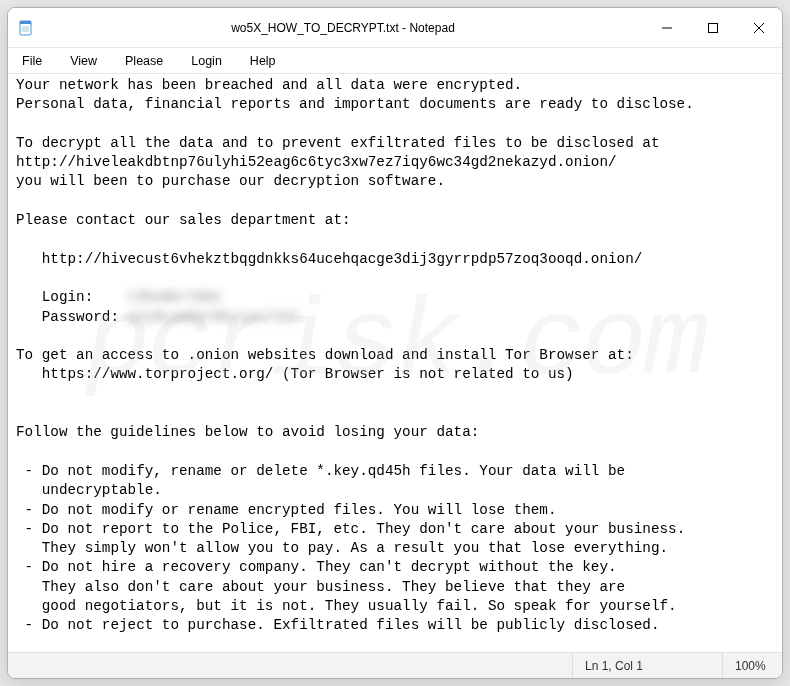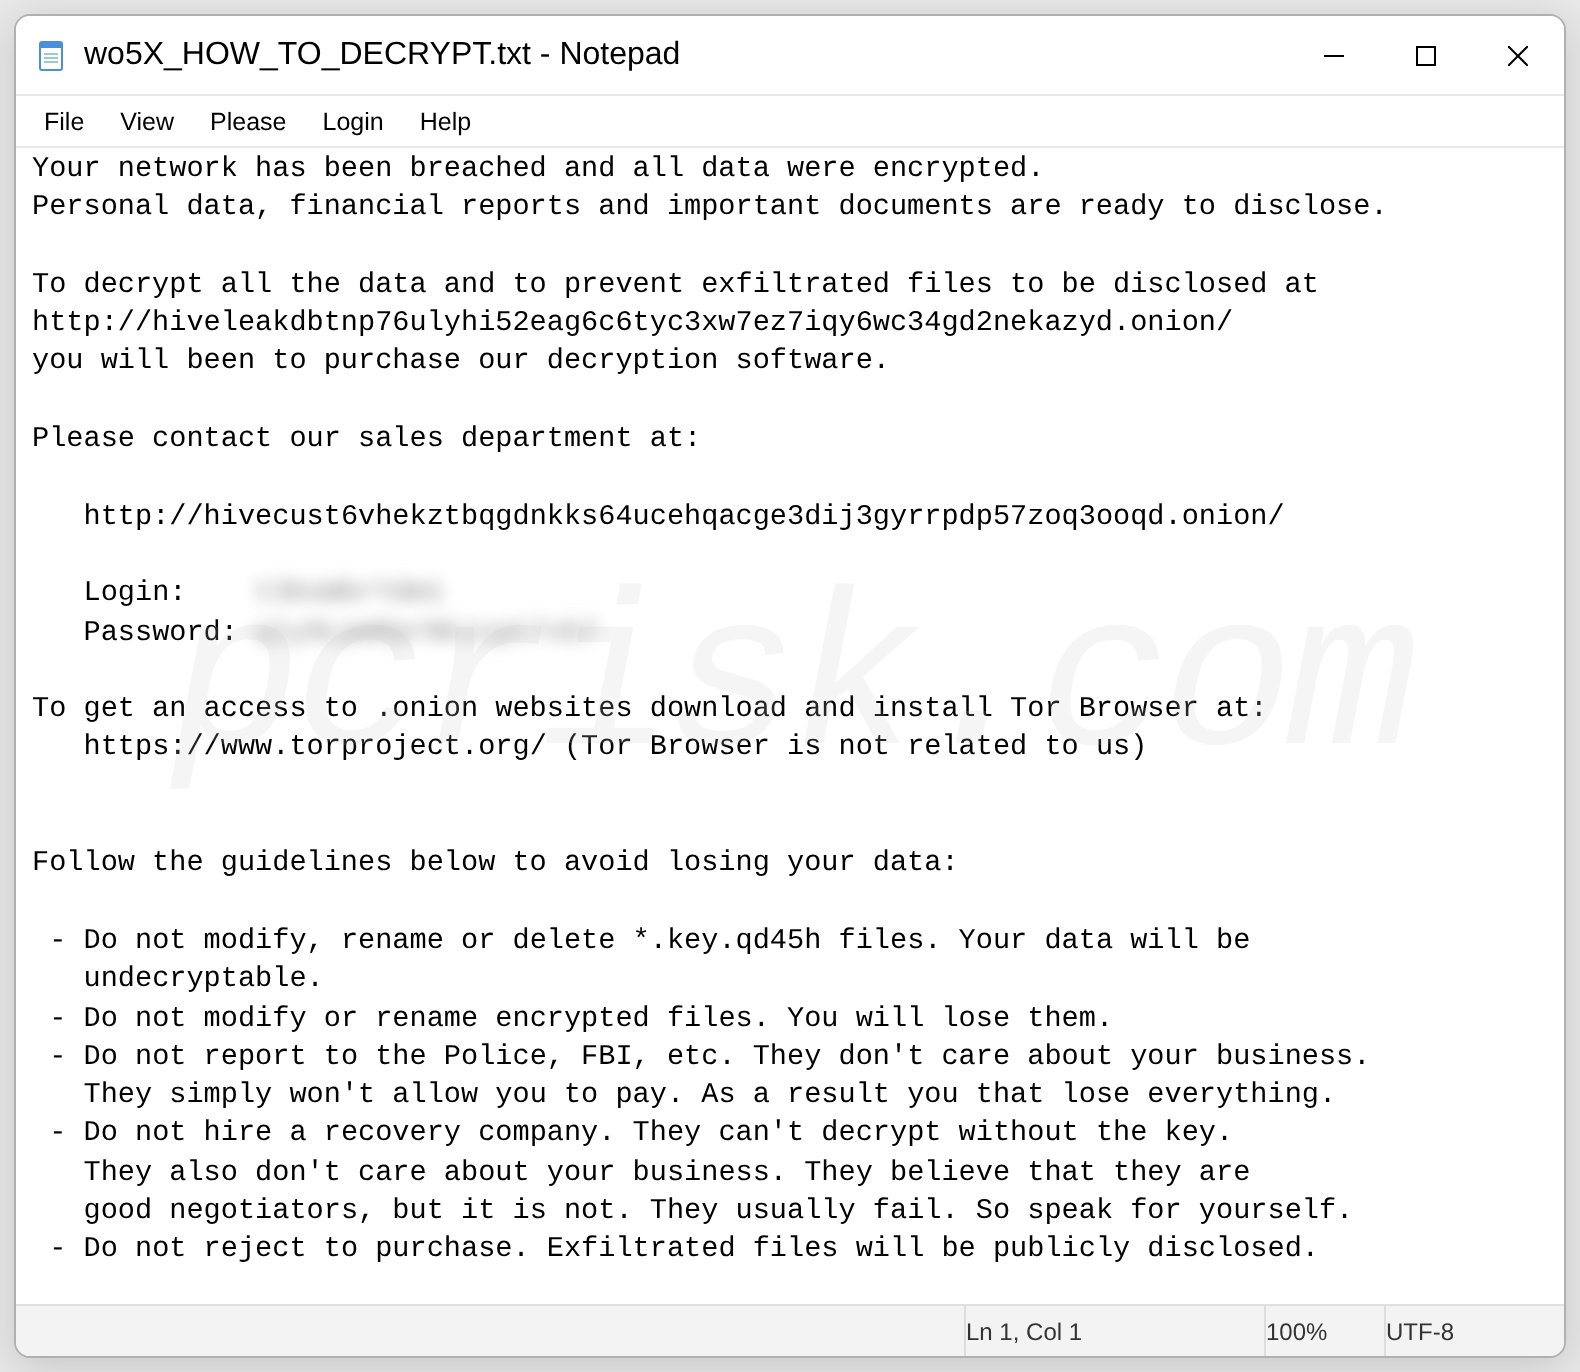--- a/index.html
+++ b/index.html
@@ -34,23 +34,24 @@
     }
     .titlebar-icon {
       width: 16px;
       height: 16px;
       margin-right: 8px;
       display: inline-flex;
       align-items: center;
       justify-content: center;
     }
     .titlebar-title {
-      font-size: 16px;
+      font-size: 12px;
       color: #000;
       flex: 1;
+      text-align: center;
     }
     .window-controls {
       display: flex;
       height: 100%;
     }
     .window-control {
       width: 46px;
       height: 40px;
       display: flex;
       align-items: center;
@@ -58,21 +59,21 @@
       cursor: pointer;
       font-family: "Segoe UI", sans-serif;
     }
     .menubar {
       height: 26px;
       display: flex;
       align-items: center;
       padding: 0 6px;
       background: #ffffff;
       border-bottom: 1px solid #e8e8e8;
-      gap: 2px;
+      gap: 12px;
     }
     .menu-item {
       font-size: 12.5px;
       color: #000;
       padding: 3px 8px;
       cursor: pointer;
       border-radius: 3px;
     }
     .content {
       flex: 1;
@@ -94,21 +95,21 @@
       height: 26px;
       background: #f3f3f3;
       border-top: 1px solid #e0e0e0;
       display: flex;
       align-items: center;
       font-size: 12px;
       color: #333;
     }
     .status-spacer { flex: 1; }
     .status-cell {
-      padding: 0 0;
+      padding: 0 12px;
       border-left: 1px solid #ddd;
       height: 100%;
       display: flex;
       align-items: center;
     }
     .watermark {
       position: absolute;
       top: 50%;
       left: 50%;
       transform: translate(-50%, -50%);
@@ -195,16 +196,15 @@
 <span>   They also don't care about your business. They believe that they are</span>
 <span>   good negotiators, but it is not. They usually fail. So speak for yourself.</span>
 <span> - Do not reject to purchase. Exfiltrated files will be publicly disclosed.</span></div>
 
   <div class="watermark">pcrisk.com</div>
 
   <div class="statusbar">
     <div class="status-spacer"></div>
     <div class="status-cell" style="min-width:150px">Ln 1, Col 1</div>
     <div class="status-cell" style="min-width:60px">100%</div>
-    <div class="status-cell" style="min-width:90px">UTF-8</div>
   </div>
 
 </div>
 
 </body></html>

